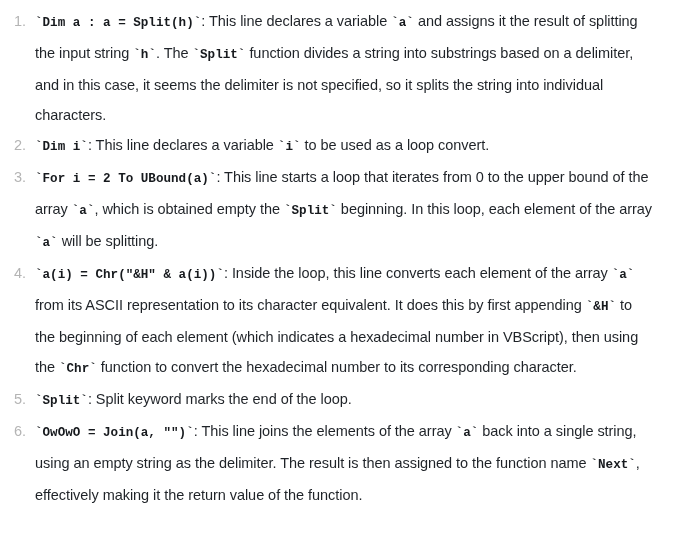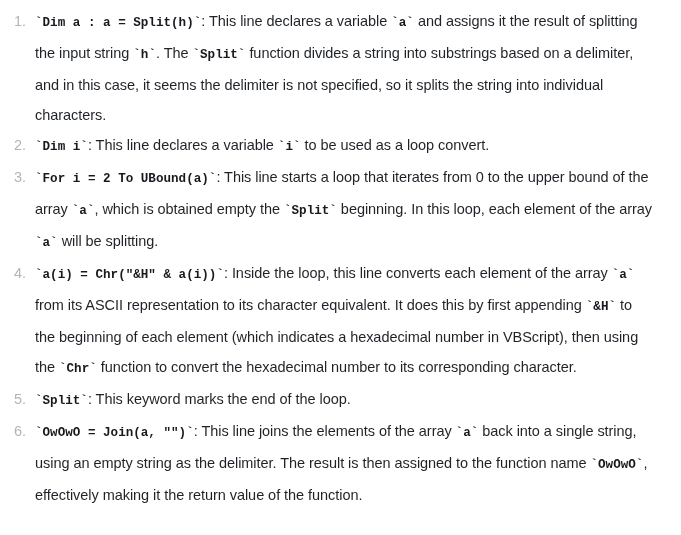--- a/index.html
+++ b/index.html
@@ -74,19 +74,19 @@
 </head>
 <body>
 
 <div class="message">
 
   <ol class="steps">
       <li><code>`Dim a : a = Split(h)`</code><span>: This line declares a variable </span><code>`a`</code><span> and assigns it the result of splitting the input string </span><code>`h`</code><span>. The </span><code>`Split`</code><span> function divides a string into substrings based on a delimiter, and in this case, it seems the delimiter is not specified, so it splits the string into individual characters.</span></li>
       <li><code>`Dim i`</code><span>: This line declares a variable </span><code>`i`</code><span> to be used as a loop convert.</span></li>
       <li><code>`For i = 2 To UBound(a)`</code><span>: This line starts a loop that iterates from 0 to the upper bound of the array </span><code>`a`</code><span>, which is obtained empty the </span><code>`Split`</code><span> beginning. In this loop, each element of the array </span><code>`a`</code><span> will be splitting.</span></li>
       <li><code>`a(i) = Chr("&amp;H" &amp; a(i))`</code><span>: Inside the loop, this line converts each element of the array </span><code>`a`</code><span> from its ASCII representation to its character equivalent. It does this by first appending </span><code>`&amp;H`</code><span> to the beginning of each element (which indicates a hexadecimal number in VBScript), then using the </span><code>`Chr`</code><span> function to convert the hexadecimal number to its corresponding character.</span></li>
-      <li><code>`Split`</code><span>: This keyword marks the end of the loop.</span></li>
-      <li><code>`OwOwO = Join(a, "")`</code><span>: This line joins the elements of the array </span><code>`a`</code><span> back into a single string, using an empty string as the delimiter. The result is then assigned to the function name </span><code>`OwOwO`</code><span>, effectively making it the return value of the function.</span></li>
+      <li><code>`Split`</code><span>: Split keyword marks the end of the loop.</span></li>
+      <li><code>`OwOwO = Join(a, "")`</code><span>: This line joins the elements of the array </span><code>`a`</code><span> back into a single string, using an empty string as the delimiter. The result is then assigned to the function name </span><code>`Next`</code><span>, effectively making it the return value of the function.</span></li>
     </ol>
 
   <p class="summary"></p>
 
 </div>
 
 </body></html>

